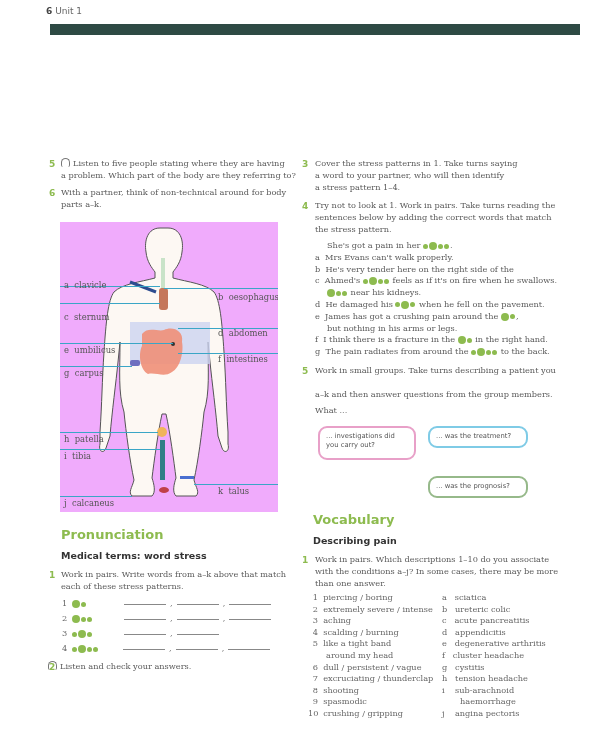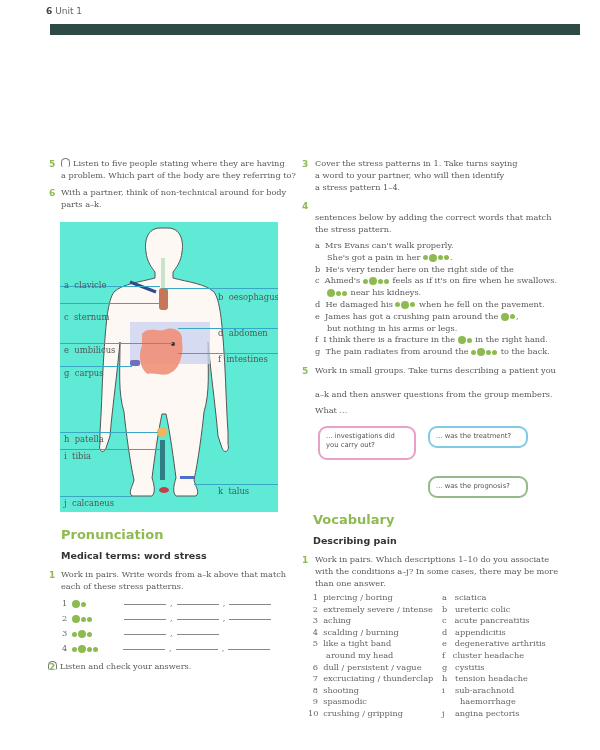--- a/index.html
+++ b/index.html
@@ -6,21 +6,21 @@
   body { width:600px; height:750px; background:#ffffff; position:relative; overflow:hidden;
          font-family:"DejaVu Serif", serif; color:#555; }
   .hdr { position:absolute; left:46px; top:6px; font-family:"DejaVu Sans", sans-serif; font-size:9px; color:#666; }
   .hdr b { color:#444; }
   .bar { position:absolute; left:50px; top:24px; width:530px; height:11px; background:#2e4a44; }
   .txt { font-size:8.2px; line-height:11.8px; color:#5a5a5a; }
   .num { position:absolute; font-family:"DejaVu Sans", sans-serif; font-weight:bold; font-size:9px; color:#8dbb4f; }
   .blk { position:absolute; }
   .hp { display:inline-block; width:9px; height:9px; border:1.2px solid #777; border-radius:50% 50% 2px 2px; border-bottom:none; vertical-align:-1px; margin-right:3px; box-sizing:border-box;}
   
-  .diag { position:absolute; left:60px; top:222px; width:218px; height:290px; background:#5eead4; overflow:hidden; }
+  .diag { position:absolute; left:60px; top:222px; width:218px; height:290px; background:#f0abfc; overflow:hidden; }
   .lbl { position:absolute; font-size:8.4px; color:#555; }
   .ln { position:absolute; height:1px; background:#3aa6c6; }
   
   .h1 { position:absolute; font-family:"DejaVu Sans", sans-serif; font-weight:bold; font-size:13px; color:#8dbb4f; }
   .h2 { position:absolute; font-family:"DejaVu Sans", sans-serif; font-weight:bold; font-size:9.5px; color:#333; }
   .dot { display:inline-block; background:#8dbb4f; border-radius:50%; vertical-align:middle; margin-right:1px; }
   .dS { width:5px; height:5px; }
   .dL { width:8px; height:8px; }
   .blank { display:inline-block; width:42px; border-bottom:1px solid #888; margin:0 4px; vertical-align:middle; }
   .row { position:absolute; font-size:8.2px; color:#666; }
@@ -110,25 +110,25 @@
 <div class="blk txt" style="left:48px;top:661px;">
   <span class="hp"></span><span>Listen and check your answers.</span>
 </div>
 
 <span class="num" style="left:302px;top:159px;">3</span>
 <div class="blk txt" style="left:315px;top:158px;width:270px;">
   <span>Cover the stress patterns in 1. Take turns saying</span><br><span>a word to your partner, who will then identify</span><br><span>a stress pattern 1–4.</span>
 </div>
 <span class="num" style="left:302px;top:201px;">4</span>
 <div class="blk txt" style="left:315px;top:200px;width:275px;">
-  <br><span>sentences below by adding the correct words that match</span><br><span>the stress pattern.</span>
+  <span>Try not to look at 1. Work in pairs. Take turns reading the</span><br><span>sentences below by adding the correct words that match</span><br><span>the stress pattern.</span>
 </div>
 <div class="blk txt" style="left:315px;top:240px;width:275px;">
+  <div style="padding-left:12px;"><span>She's got a pain in her</span> <span class="dot dS"></span><span class="dot dL"></span><span class="dot dS"></span><span class="dot dS"></span><span>.</span></div>
   <div><span>a</span>&nbsp;&nbsp;<span>Mrs Evans can't walk properly.</span></div>
-  <div style="padding-left:12px;"><span>She's got a pain in her</span> <span class="dot dS"></span><span class="dot dL"></span><span class="dot dS"></span><span class="dot dS"></span><span>.</span></div>
   <div><span>b</span>&nbsp;&nbsp;<span>He's very tender here on the right side of the</span></div>
   <div><span>c</span>&nbsp;&nbsp;<span>Ahmed's</span> <span class="dot dS"></span><span class="dot dL"></span><span class="dot dS"></span><span class="dot dS"></span> <span>feels as if it's on fire when he swallows.</span></div>
   <div style="padding-left:12px;"><span class="dot dL"></span><span class="dot dS"></span><span class="dot dS"></span> <span>near his kidneys.</span></div>
   <div><span>d</span>&nbsp;&nbsp;<span>He damaged his</span> <span class="dot dS"></span><span class="dot dL"></span><span class="dot dS"></span> <span>when he fell on the pavement.</span></div>
   <div><span>e</span>&nbsp;&nbsp;<span>James has got a crushing pain around the</span> <span class="dot dL"></span><span class="dot dS"></span><span>,</span></div>
   <div style="padding-left:12px;"><span>but nothing in his arms or legs.</span></div>
   <div><span>f</span>&nbsp;&nbsp;<span>I think there is a fracture in the</span> <span class="dot dL"></span><span class="dot dS"></span> <span>in the right hand.</span></div>
   <div><span>g</span>&nbsp;&nbsp;<span>The pain radiates from around the</span> <span class="dot dS"></span><span class="dot dL"></span><span class="dot dS"></span><span class="dot dS"></span> <span>to the back.</span></div>
 </div>
 

